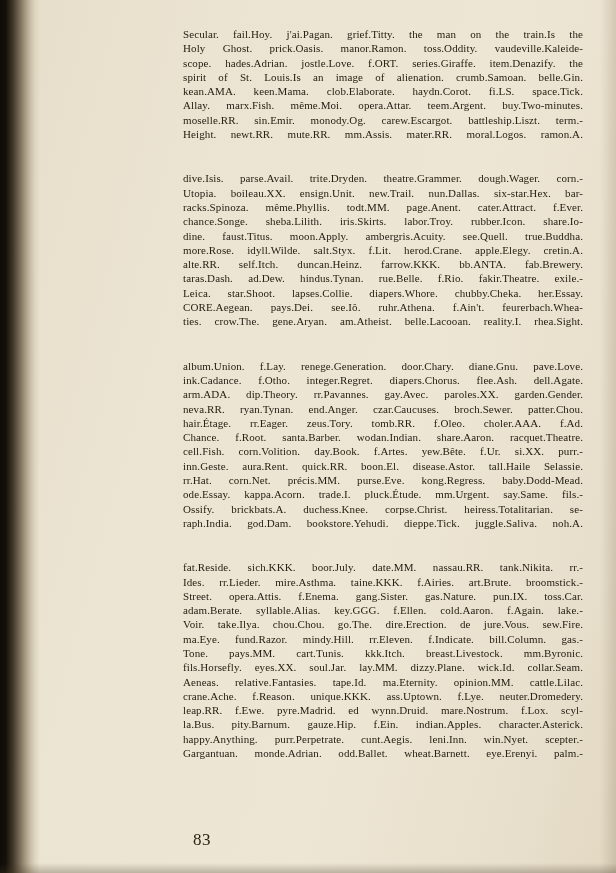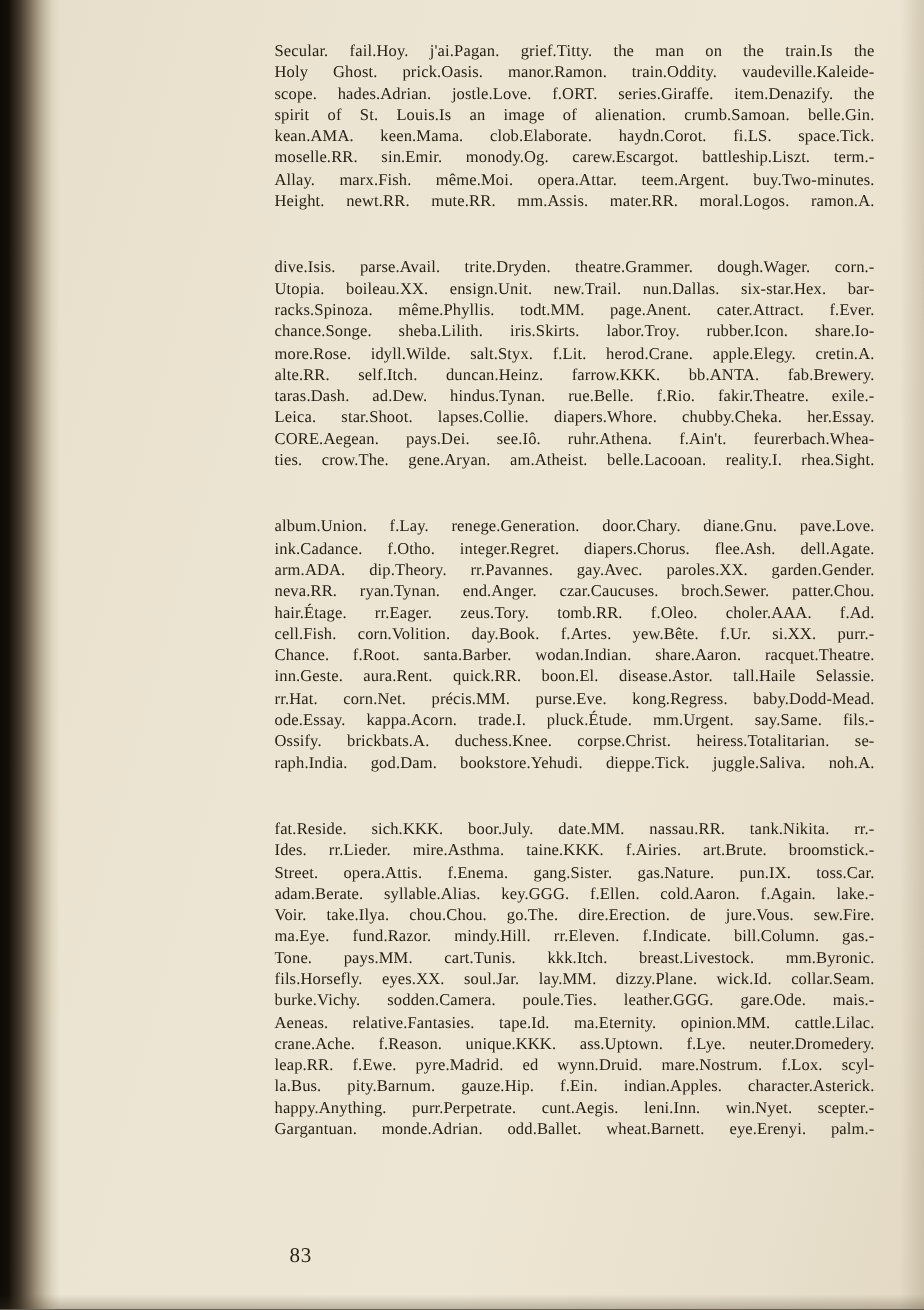--- a/index.html
+++ b/index.html
@@ -60,80 +60,80 @@
     height: 14.3px;
     text-align: justify;
     text-align-last: justify;
     white-space: normal;
     letter-spacing: 0.1px;
   }
   .page-number {
     position: absolute;
     left: 193px;
     top: 830px;
-    font-size: 14px;
+    font-size: 17px;
     letter-spacing: 0.5px;
     color: #2a2417;
   }
 </style>
 </head>
 <body>
 
 <div class="scan">
   <div class="gutter"></div>
   <div class="edge-right"></div>
   <div class="edge-bottom"></div>
 
   <div class="text-block">
       <div class="paragraph">
         <div class="line">Secular. fail.Hoy. j'ai.Pagan. grief.Titty. the man on the train.Is the</div>
-        <div class="line">Holy Ghost. prick.Oasis. manor.Ramon. train.Oddity. vaudeville.Kaleide-</div>
+        <div class="line">Holy Ghost. prick.Oasis. manor.Ramon. toss.Oddity. vaudeville.Kaleide-</div>
         <div class="line">scope. hades.Adrian. jostle.Love. f.ORT. series.Giraffe. item.Denazify. the</div>
         <div class="line">spirit of St. Louis.Is an image of alienation. crumb.Samoan. belle.Gin.</div>
         <div class="line">kean.AMA. keen.Mama. clob.Elaborate. haydn.Corot. fi.LS. space.Tick.</div>
+        <div class="line">Allay. marx.Fish. même.Moi. opera.Attar. teem.Argent. buy.Two-minutes.</div>
         <div class="line">moselle.RR. sin.Emir. monody.Og. carew.Escargot. battleship.Liszt. term.-</div>
-        <div class="line">Allay. marx.Fish. même.Moi. opera.Attar. teem.Argent. buy.Two-minutes.</div>
         <div class="line">Height. newt.RR. mute.RR. mm.Assis. mater.RR. moral.Logos. ramon.A.</div>
       </div>
       <div class="paragraph">
         <div class="line">dive.Isis. parse.Avail. trite.Dryden. theatre.Grammer. dough.Wager. corn.-</div>
         <div class="line">Utopia. boileau.XX. ensign.Unit. new.Trail. nun.Dallas. six-star.Hex. bar-</div>
         <div class="line">racks.Spinoza. même.Phyllis. todt.MM. page.Anent. cater.Attract. f.Ever.</div>
         <div class="line">chance.Songe. sheba.Lilith. iris.Skirts. labor.Troy. rubber.Icon. share.Io-</div>
+        <div class="line">dine. faust.Titus. moon.Apply. ambergris.Acuity. see.Quell. true.Buddha.</div>
         <div class="line">more.Rose. idyll.Wilde. salt.Styx. f.Lit. herod.Crane. apple.Elegy. cretin.A.</div>
         <div class="line">alte.RR. self.Itch. duncan.Heinz. farrow.KKK. bb.ANTA. fab.Brewery.</div>
         <div class="line">taras.Dash. ad.Dew. hindus.Tynan. rue.Belle. f.Rio. fakir.Theatre. exile.-</div>
         <div class="line">Leica. star.Shoot. lapses.Collie. diapers.Whore. chubby.Cheka. her.Essay.</div>
         <div class="line">CORE.Aegean. pays.Dei. see.Iô. ruhr.Athena. f.Ain't. feurerbach.Whea-</div>
         <div class="line">ties. crow.The. gene.Aryan. am.Atheist. belle.Lacooan. reality.I. rhea.Sight.</div>
       </div>
       <div class="paragraph">
         <div class="line">album.Union. f.Lay. renege.Generation. door.Chary. diane.Gnu. pave.Love.</div>
         <div class="line">ink.Cadance. f.Otho. integer.Regret. diapers.Chorus. flee.Ash. dell.Agate.</div>
         <div class="line">arm.ADA. dip.Theory. rr.Pavannes. gay.Avec. paroles.XX. garden.Gender.</div>
         <div class="line">neva.RR. ryan.Tynan. end.Anger. czar.Caucuses. broch.Sewer. patter.Chou.</div>
         <div class="line">hair.Étage. rr.Eager. zeus.Tory. tomb.RR. f.Oleo. choler.AAA. f.Ad.</div>
+        <div class="line">Chance. f.Root. santa.Barber. wodan.Indian. share.Aaron. racquet.Theatre.</div>
         <div class="line">cell.Fish. corn.Volition. day.Book. f.Artes. yew.Bête. f.Ur. si.XX. purr.-</div>
-        <div class="line">Chance. f.Root. santa.Barber. wodan.Indian. share.Aaron. racquet.Theatre.</div>
         <div class="line">inn.Geste. aura.Rent. quick.RR. boon.El. disease.Astor. tall.Haile Selassie.</div>
         <div class="line">rr.Hat. corn.Net. précis.MM. purse.Eve. kong.Regress. baby.Dodd-Mead.</div>
         <div class="line">ode.Essay. kappa.Acorn. trade.I. pluck.Étude. mm.Urgent. say.Same. fils.-</div>
         <div class="line">Ossify. brickbats.A. duchess.Knee. corpse.Christ. heiress.Totalitarian. se-</div>
         <div class="line">raph.India. god.Dam. bookstore.Yehudi. dieppe.Tick. juggle.Saliva. noh.A.</div>
       </div>
       <div class="paragraph">
         <div class="line">fat.Reside. sich.KKK. boor.July. date.MM. nassau.RR. tank.Nikita. rr.-</div>
         <div class="line">Ides. rr.Lieder. mire.Asthma. taine.KKK. f.Airies. art.Brute. broomstick.-</div>
         <div class="line">Street. opera.Attis. f.Enema. gang.Sister. gas.Nature. pun.IX. toss.Car.</div>
         <div class="line">adam.Berate. syllable.Alias. key.GGG. f.Ellen. cold.Aaron. f.Again. lake.-</div>
         <div class="line">Voir. take.Ilya. chou.Chou. go.The. dire.Erection. de jure.Vous. sew.Fire.</div>
         <div class="line">ma.Eye. fund.Razor. mindy.Hill. rr.Eleven. f.Indicate. bill.Column. gas.-</div>
         <div class="line">Tone. pays.MM. cart.Tunis. kkk.Itch. breast.Livestock. mm.Byronic.</div>
         <div class="line">fils.Horsefly. eyes.XX. soul.Jar. lay.MM. dizzy.Plane. wick.Id. collar.Seam.</div>
-        <div class="line">burke.Vichy. sodden.Camera. poule.Ties. leather.GGG. gare.Ode. mais.-</div>
         <div class="line">Aeneas. relative.Fantasies. tape.Id. ma.Eternity. opinion.MM. cattle.Lilac.</div>
         <div class="line">crane.Ache. f.Reason. unique.KKK. ass.Uptown. f.Lye. neuter.Dromedery.</div>
         <div class="line">leap.RR. f.Ewe. pyre.Madrid. ed wynn.Druid. mare.Nostrum. f.Lox. scyl-</div>
         <div class="line">la.Bus. pity.Barnum. gauze.Hip. f.Ein. indian.Apples. character.Asterick.</div>
         <div class="line">happy.Anything. purr.Perpetrate. cunt.Aegis. leni.Inn. win.Nyet. scepter.-</div>
         <div class="line">Gargantuan. monde.Adrian. odd.Ballet. wheat.Barnett. eye.Erenyi. palm.-</div>
       </div>
     </div>
 
   <div class="page-number">83</div>

